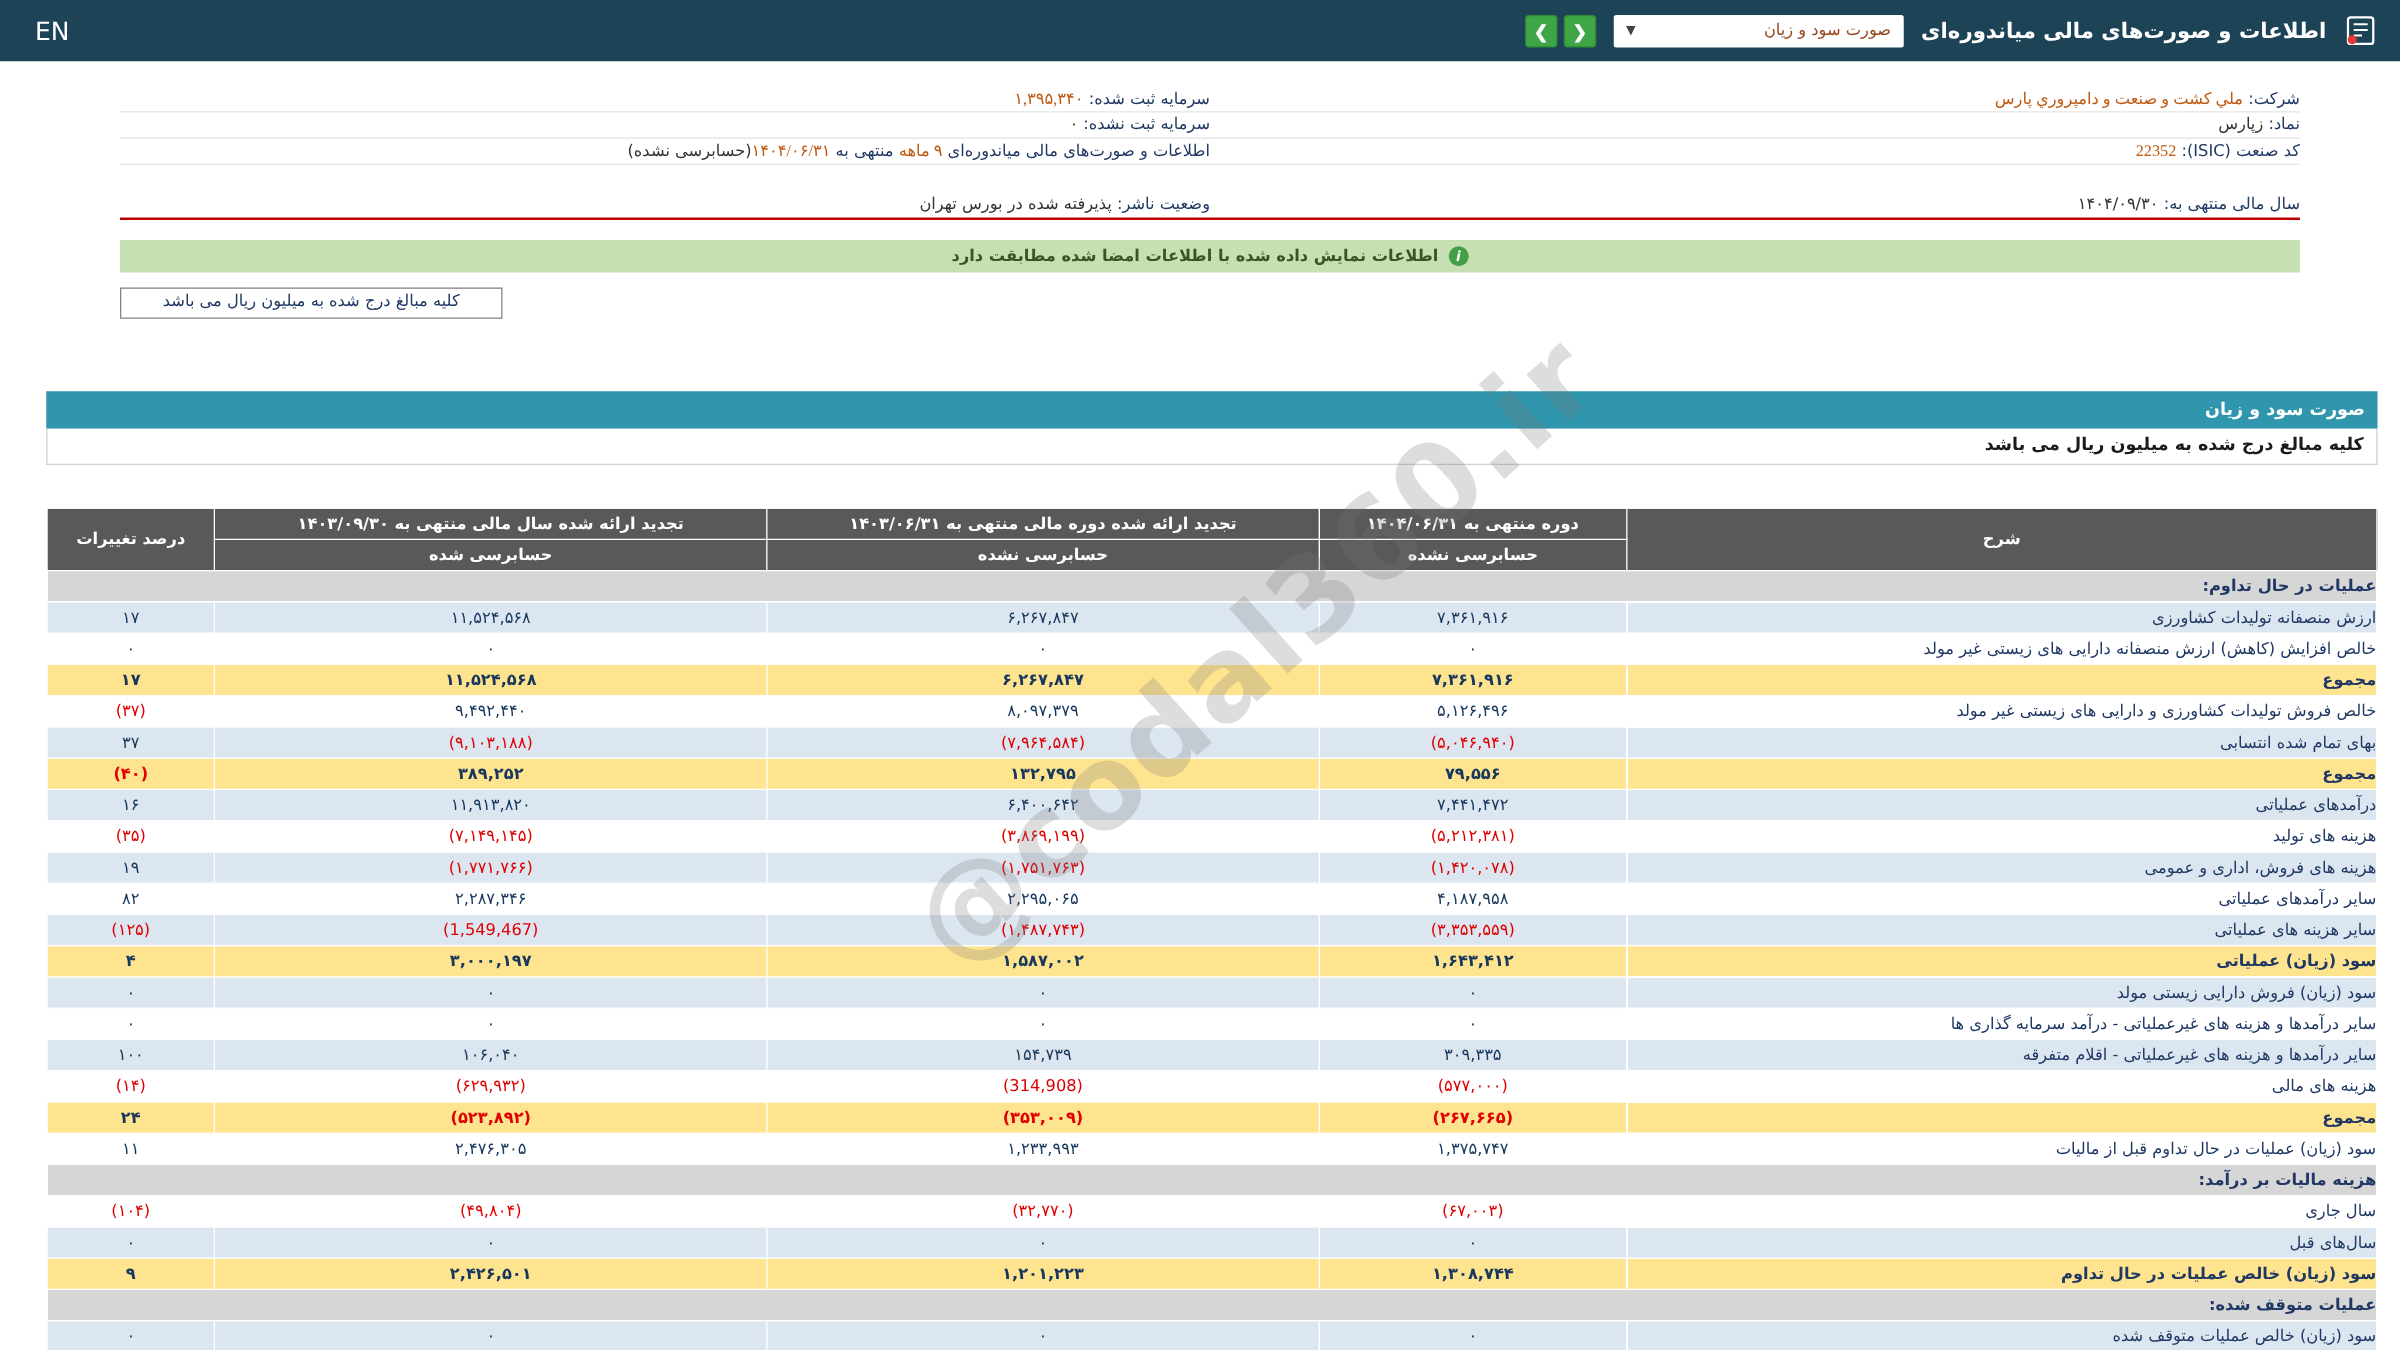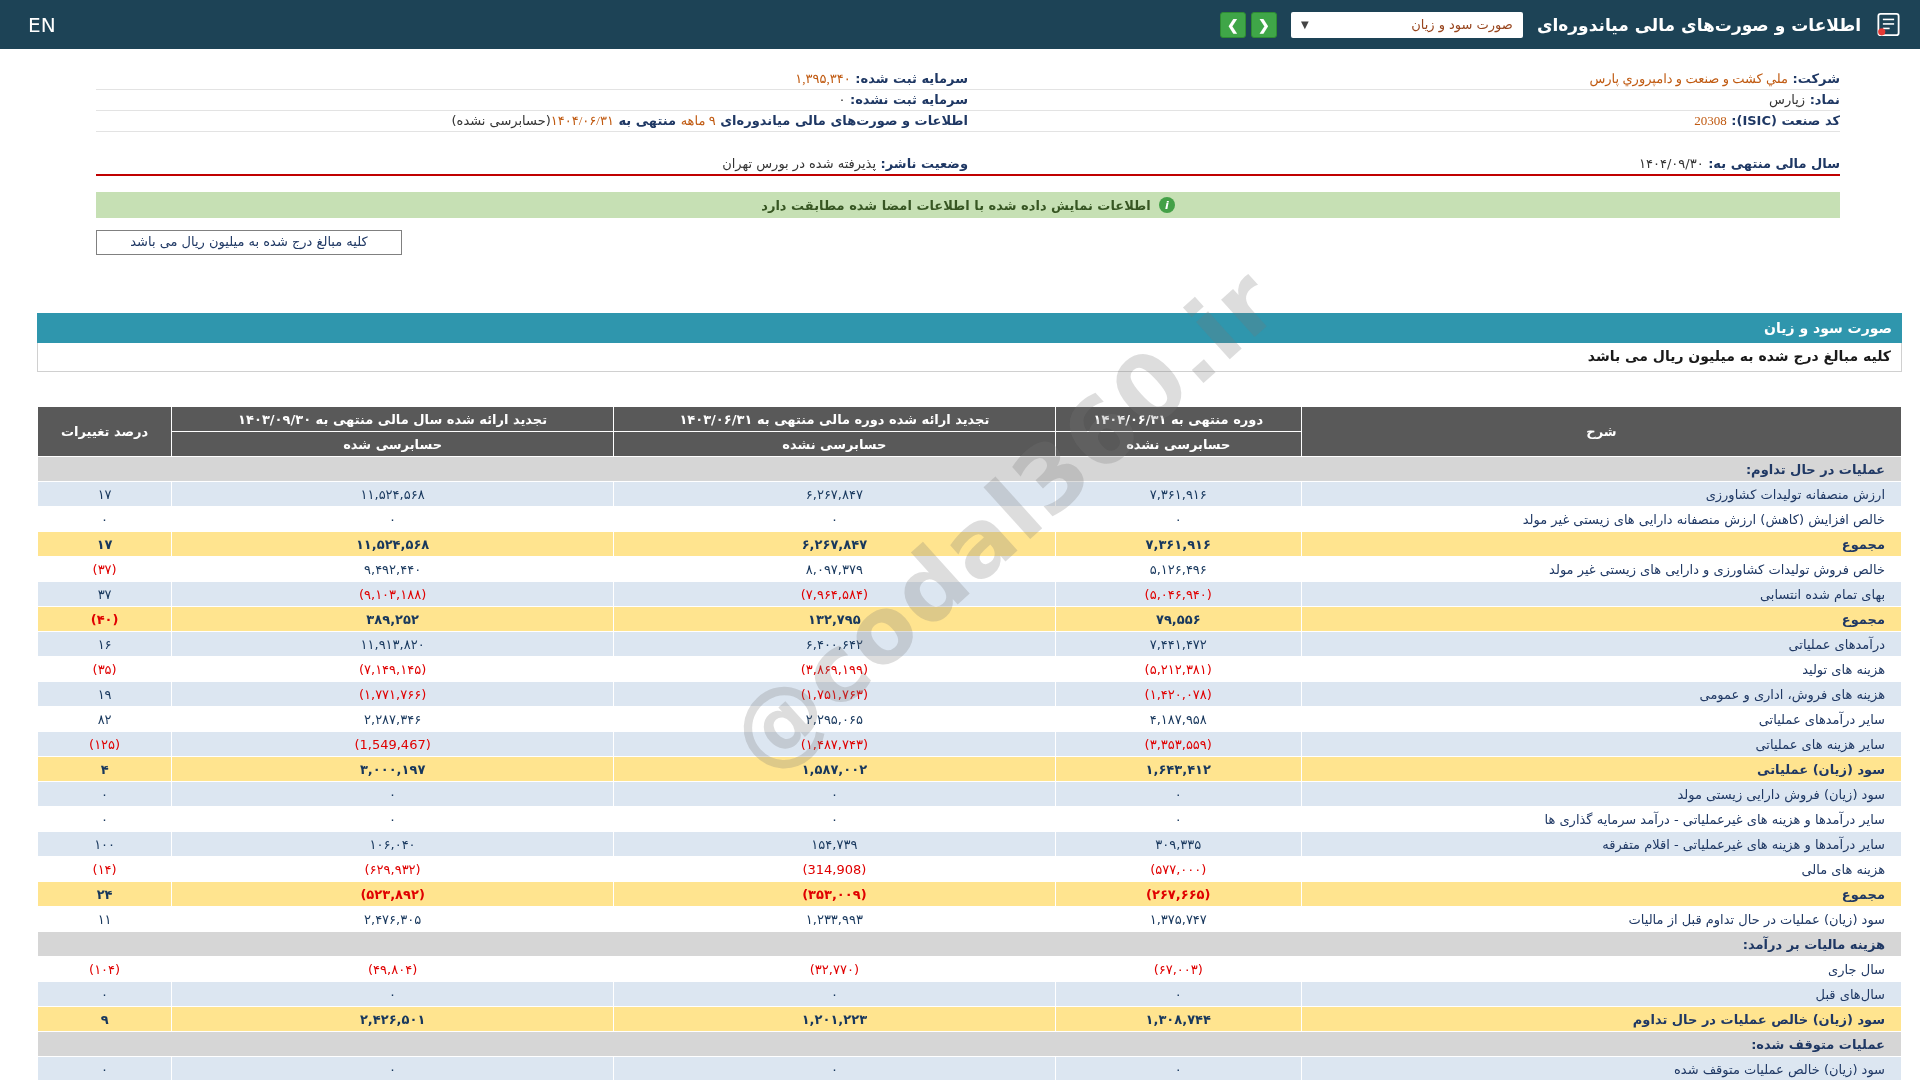--- a/index.html
+++ b/index.html
@@ -22,39 +22,39 @@
   .dd-caret{color:#444;font-size:10px;}
   .nav-btns{display:flex;gap:5px;}
   .nav-btn{width:26px;height:26px;background:var(--green-btn);color:#fff;border:1px solid #2e8b33;border-radius:3px;font-size:14px;font-weight:bold;cursor:pointer;display:flex;align-items:center;justify-content:center;padding:0;}
   .lang{color:#fff;font-size:20px;cursor:pointer;text-decoration:none;}
 
   
   .company-info{margin:20px 80px 0 96px;border-bottom:2px solid var(--red-line);}
   .info-grid{display:grid;grid-template-columns:1fr 1fr;}
   .info-cell{height:20px;line-height:19px;font-size:13px;border-bottom:1px solid #e3e3e3;white-space:nowrap;overflow:hidden;text-align:right;}
   .info-grid .info-cell:nth-last-child(-n+2){border-bottom:none;margin-top:22px;}
-  .p-label{color:var(--navy);font-weight:bold;}
+  .p-label{color:var(--navy);font-weight:normal;}
   .p-dark{color:#333;}
   .p-orange{color:var(--orange);font-family:Liberation Serif, serif;}
 
   
   .notice{margin:16px 80px 0 96px;height:26px;background:var(--notice-bg);display:flex;align-items:center;justify-content:center;gap:8px;font-size:13px;font-weight:bold;color:var(--notice-text);}
   .info-icon{width:16px;height:16px;border-radius:50%;background:var(--notice-icon);color:#fff;font-size:11px;font-weight:bold;font-style:italic;display:flex;align-items:center;justify-content:center;flex:0 0 16px;}
 
   
   .amounts-box{width:304px;height:23px;line-height:21px;margin:12px auto 0 96px;border:1px solid #808080;text-align:center;font-size:13px;color:var(--navy);}
 
   
   .statement{margin:58px 18px 0 37px;position:relative;}
   .section-bar{height:30px;background:var(--section-bar);color:#fff;font-weight:bold;font-size:14px;display:flex;align-items:center;padding:0 10px;}
   .table-note{height:28px;line-height:27px;font-size:14px;font-weight:bold;color:#1a1a1a;border:1px solid #d0d0d0;border-top:none;padding:0 10px;background:#fff;text-align:right;}
   .pl-table{width:100%;border-collapse:collapse;margin-top:34px;table-layout:fixed;border:1px solid #b0b0b0;}
   .pl-table th{background:var(--table-header);color:#fff;font-size:13px;font-weight:bold;height:24px;border:1px solid #fff;padding:0 4px;}
   .pl-table td{height:24px;font-size:13px;border:1px solid #fff;color:var(--num-pos);padding:0;}
-  .pl-table td.desc{text-align:right;padding:0 16px;color:var(--navy);white-space:nowrap;overflow:hidden;}
+  .pl-table td.desc{text-align:right;padding:0 0;color:var(--navy);white-space:nowrap;overflow:hidden;}
   .pl-table td.val{text-align:center;}
   .pl-table td.neg{color:var(--num-neg);}
   tr.bg-blue td{background:var(--row-blue);}
   tr.bg-white td{background:#fff;}
   tr.bg-yellow td{background:var(--row-yellow);font-weight:bold;}
   tr.section td{background:var(--row-gray);font-weight:bold;}
 
   
   .watermark{position:absolute;left:745px;top:700px;transform:rotate(-42deg);transform-origin:0 50%;font-size:92px;font-weight:bold;color:rgba(120,120,120,0.25);direction:ltr;pointer-events:none;z-index:5;white-space:nowrap;letter-spacing:2px;}
 </style>
@@ -84,21 +84,21 @@
   </div>
   <a class="lang">EN</a>
 </header>
 
 <section class="company-info">
   <div class="info-grid">
       <div class="info-cell"><span class="p-label">شرکت:  </span><span class="p-orange">ملي کشت و صنعت و دامپروري پارس</span></div>
       <div class="info-cell"><span class="p-label">سرمایه ثبت شده:  </span><span class="p-orange">۱,۳۹۵,۳۴۰</span></div>
       <div class="info-cell"><span class="p-label">نماد:  </span><span class="p-dark">زپارس</span></div>
       <div class="info-cell"><span class="p-label">سرمایه ثبت نشده:  </span><span class="p-dark">۰</span></div>
-      <div class="info-cell"><span class="p-label">کد صنعت (ISIC):  </span><span class="p-orange">20308</span></div>
+      <div class="info-cell"><span class="p-label">کد صنعت (ISIC):  </span><span class="p-orange">22352</span></div>
       <div class="info-cell"><span class="p-label">اطلاعات و صورت‌های مالی میاندوره‌ای </span><span class="p-orange">۹ ماهه</span><span class="p-label"> منتهی به </span><span class="p-orange">۱۴۰۴/۰۶/۳۱</span><span class="p-dark">(حسابرسی نشده)</span></div>
       <div class="info-cell"><span class="p-label">سال مالی منتهی به:  </span><span class="p-dark">۱۴۰۴/۰۹/۳۰</span></div>
       <div class="info-cell"><span class="p-label">وضعیت ناشر:  </span><span class="p-dark">پذیرفته شده در بورس تهران</span></div>
     </div>
 </section>
 
 <div class="notice">
   <span class="info-icon">i</span>
   <span>اطلاعات نمایش داده شده با اطلاعات امضا شده مطابقت دارد</span>
 </div>

